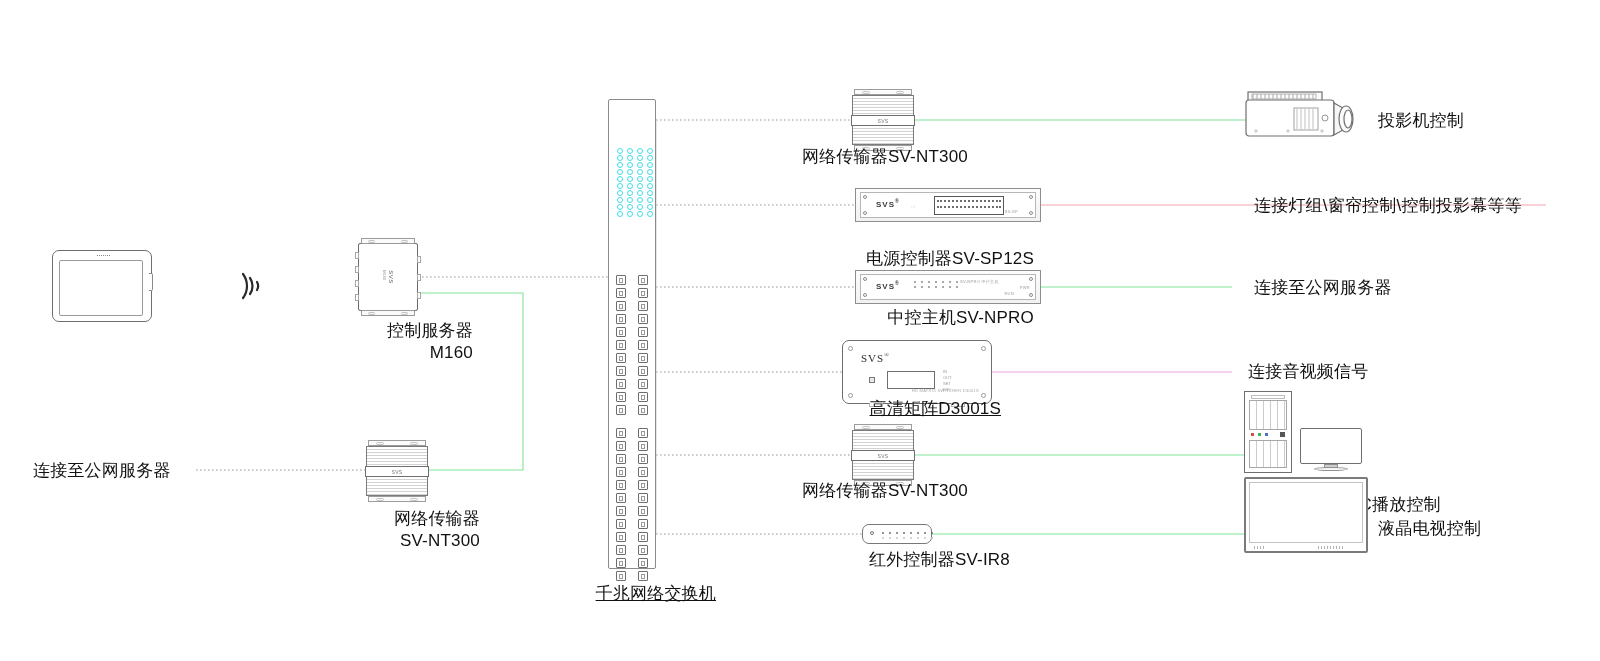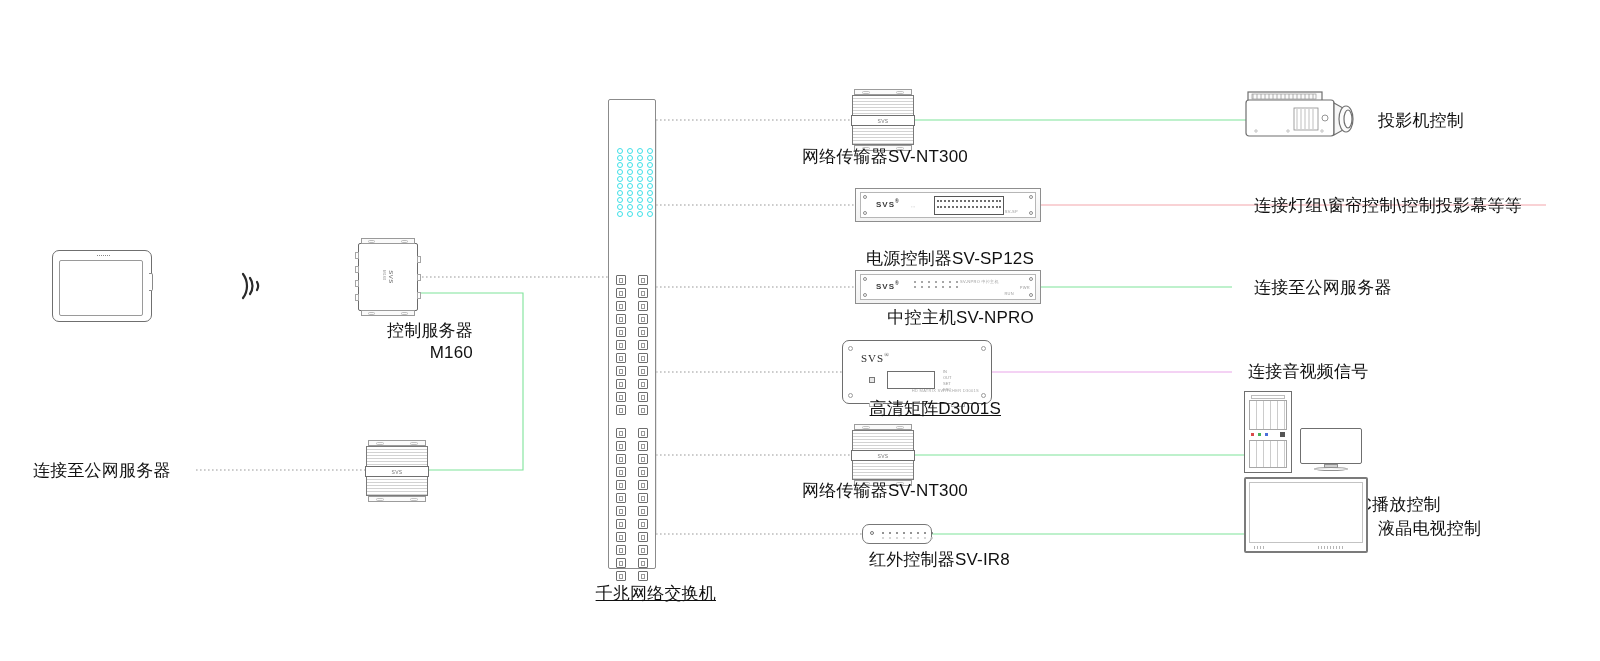--- a/index.html
+++ b/index.html
@@ -308,20 +308,24 @@
           <i class="b2"></i>
         </div>
       <div class="flange b">
           <i class="a"></i>
           <i class="b2"></i>
         </div>
       <div class="plate">
           <span>SVS</span>
         </div>
     </div>
+  </div>
+  <div class="cap" style="left:308px;top:508px;width:172px;">
+    <b>网络传输器</b>
+    <b>SV-NT300</b>
   </div>
 
   <div class="cap left" style="left:33px;top:460px;text-align:right;">连接至公网服务器</div>
 
   <div class="node" style="left:608px;top:99px;">
     <div class="switch">
       <div class="leds">
         <i></i>
           <i></i>
           <i></i>

